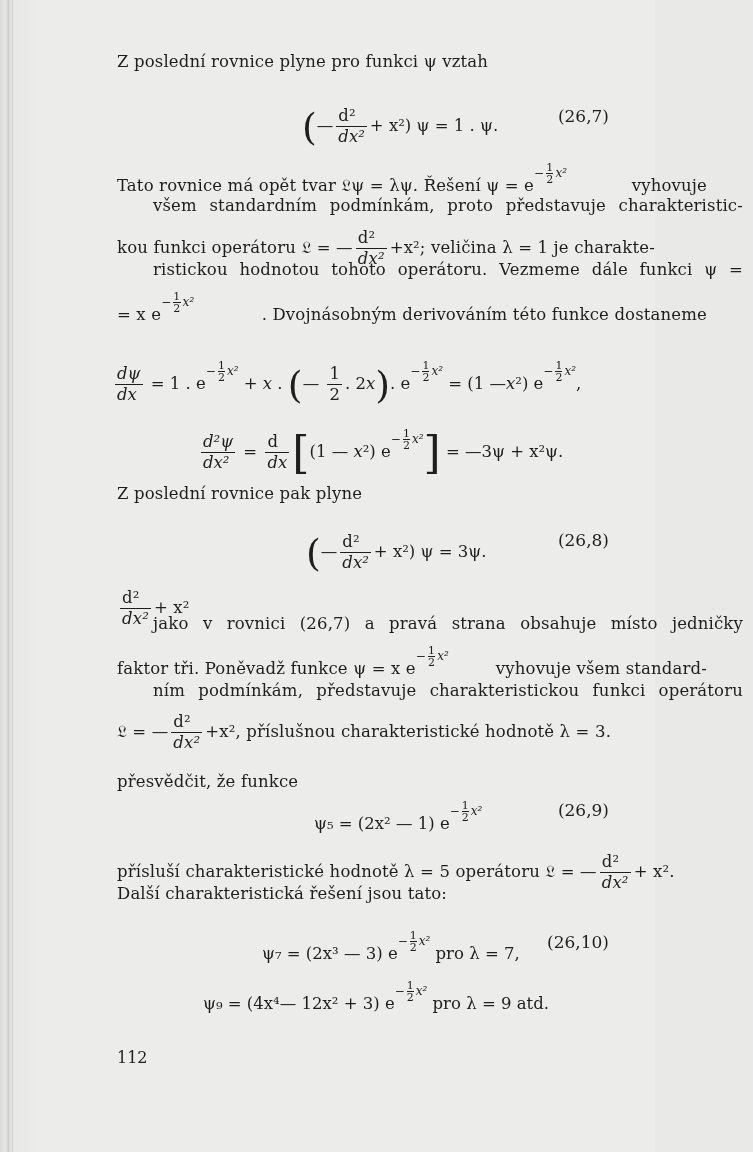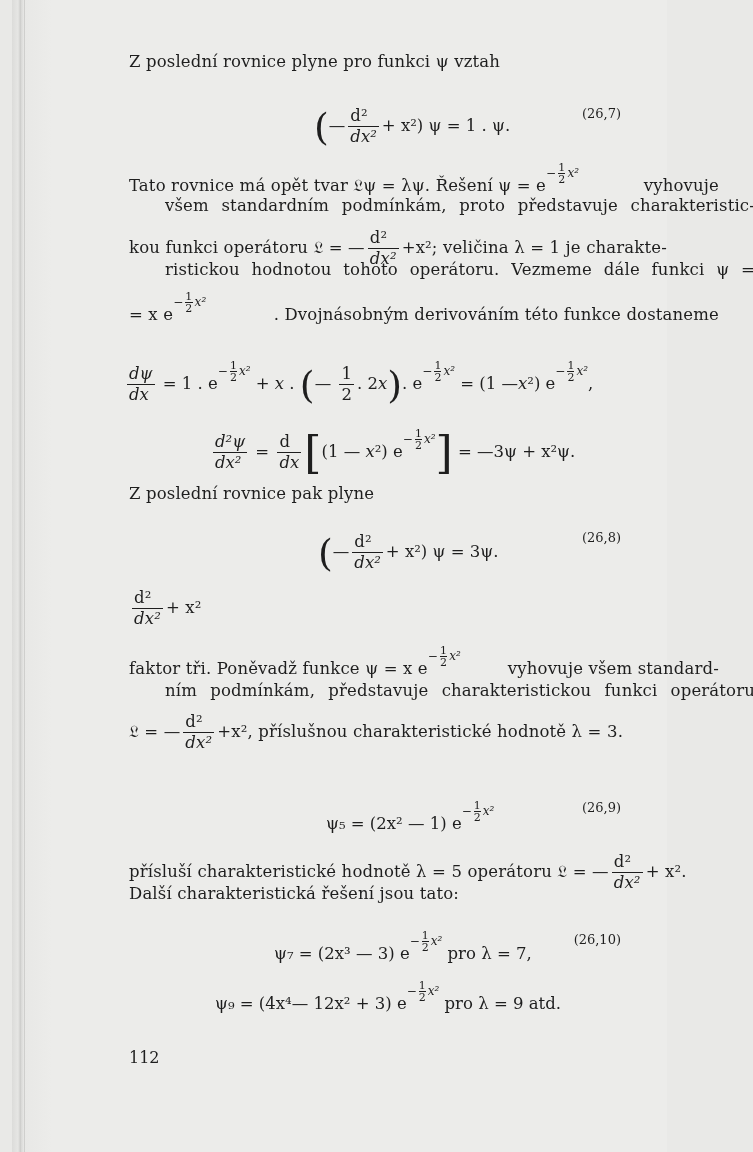--- a/index.html
+++ b/index.html
@@ -3,32 +3,32 @@
 <meta charset="utf-8">
 <style>
   html, body { margin: 0; padding: 0; }
   body {
     width: 753px; height: 1152px; position: relative; overflow: hidden;
     background: #e9e9e7;
     font-family: "DejaVu Serif", "Liberation Serif", serif;
     color: #1e1e1e;
   }
   .page {
-    position: absolute; left: 12px; top: 0; width: 655px; height: 1152px;
+    position: absolute; left: 0; top: 0; width: 655px; height: 1152px;
     background: linear-gradient(90deg, #dcdcda 0px, #e6e6e4 6px, #d2d2d0 8px, #e8e8e6 12px, #ececea 40px, #ececea 730px, #dededc 745px, #c9c9c7 753px);
   }
   .gutter-line { position: absolute; top: 0; width: 1px; height: 1152px; background: #cfcfcd; }
   .line {
     position: absolute; left: 117px; width: 590px; font-size: 16.5px;
     white-space: nowrap; line-height: 20px; letter-spacing: 0.15px;
   }
   .just { text-align: justify; text-align-last: justify; white-space: normal; margin-left: 36px; }
   i, .m { font-style: italic; }
   .eq { position: absolute; font-size: 16.5px; white-space: nowrap; line-height: 20px; }
-  .eqnum { position: absolute; right: 46px; font-size: 13px; }
+  .eqnum { position: absolute; right: 46px; font-size: 17px; }
   .frac { display: inline-block; vertical-align: middle; text-align: left; margin: 0 3px; }
   .frac > span { display: block; line-height: 20px; padding: 0 2px; }
   .frac > span.num { border-bottom: 1px solid #1e1e1e; }
   .sup-exp { position: relative; top: -14px; font-size: 12px; display: inline-block; }
   .sup-exp .f { display: inline-block; vertical-align: middle; text-align: center; font-size: 11px; line-height: 11px; margin: 0 2px; }
   .sup-exp .f span { display: block; }
   .sup-exp .f .n { border-bottom: 1px solid #1e1e1e; }
   .bigp { font-size: 38px; vertical-align: middle; font-weight: 300; line-height: 20px; }
   .bigb { font-size: 44px; vertical-align: middle; font-weight: 300; line-height: 20px; }
   .pagenum { position: absolute; left: 117px; top: 1048px; font-size: 16px; }
@@ -77,29 +77,31 @@
   <div class="line" style="top:484px">Z poslední rovnice pak plyne</div>
 
   <div class="eq" style="left:306px; top:532px">
     <span class="bigp">(</span>—<span class="frac"><span class="num">d²</span><span class="den m">dx²</span></span><span>+ x²) ψ = 3ψ.</span>
   </div>
   <div class="eqnum" style="top:530px">(26,8)</div>
 
   <div class="line" style="top:588px">
     <span class="frac"><span class="num">d²</span><span class="den m">dx²</span></span><span>+ x²</span>
   </div>
+  <div class="line just" style="top:614px">jako v rovnici (26,7) a pravá strana obsahuje místo jedničky</div>
   <div class="line" style="top:659px">
     <span>faktor tři. Poněvadž funkce ψ = x e</span><span class="sup-exp"><span>−</span><span class="f"><span class="n">1</span><span>2</span></span><i>x²</i></span>
     <span style="position:absolute; right:0">vyhovuje všem standard-</span>
   </div>
   <div class="line just" style="top:681px">ním podmínkám, představuje charakteristickou funkci operátoru</div>
   <div class="line" style="top:712px">
     <span>𝔏 = —</span><span class="frac"><span class="num">d²</span><span class="den m">dx²</span></span><span>+x², příslušnou charakteristické hodnotě λ = 3.</span>
   </div>
 
+  <div class="line" style="top:772px">přesvědčit, že funkce</div>
 
   <div class="eq" style="left:314px; top:814px">
     <span>ψ₅ = (2x² — 1) e</span><span class="sup-exp"><span>−</span><span class="f"><span class="n">1</span><span>2</span></span><i>x²</i></span>
   </div>
   <div class="eqnum" style="top:800px">(26,9)</div>
 
   <div class="line" style="top:852px">
     <span>přísluší charakteristické hodnotě λ = 5 operátoru 𝔏 = —</span><span class="frac"><span class="num">d²</span><span class="den m">dx²</span></span><span>+ x².</span>
   </div>
   <div class="line" style="top:884px">Další charakteristická řešení jsou tato:</div>

